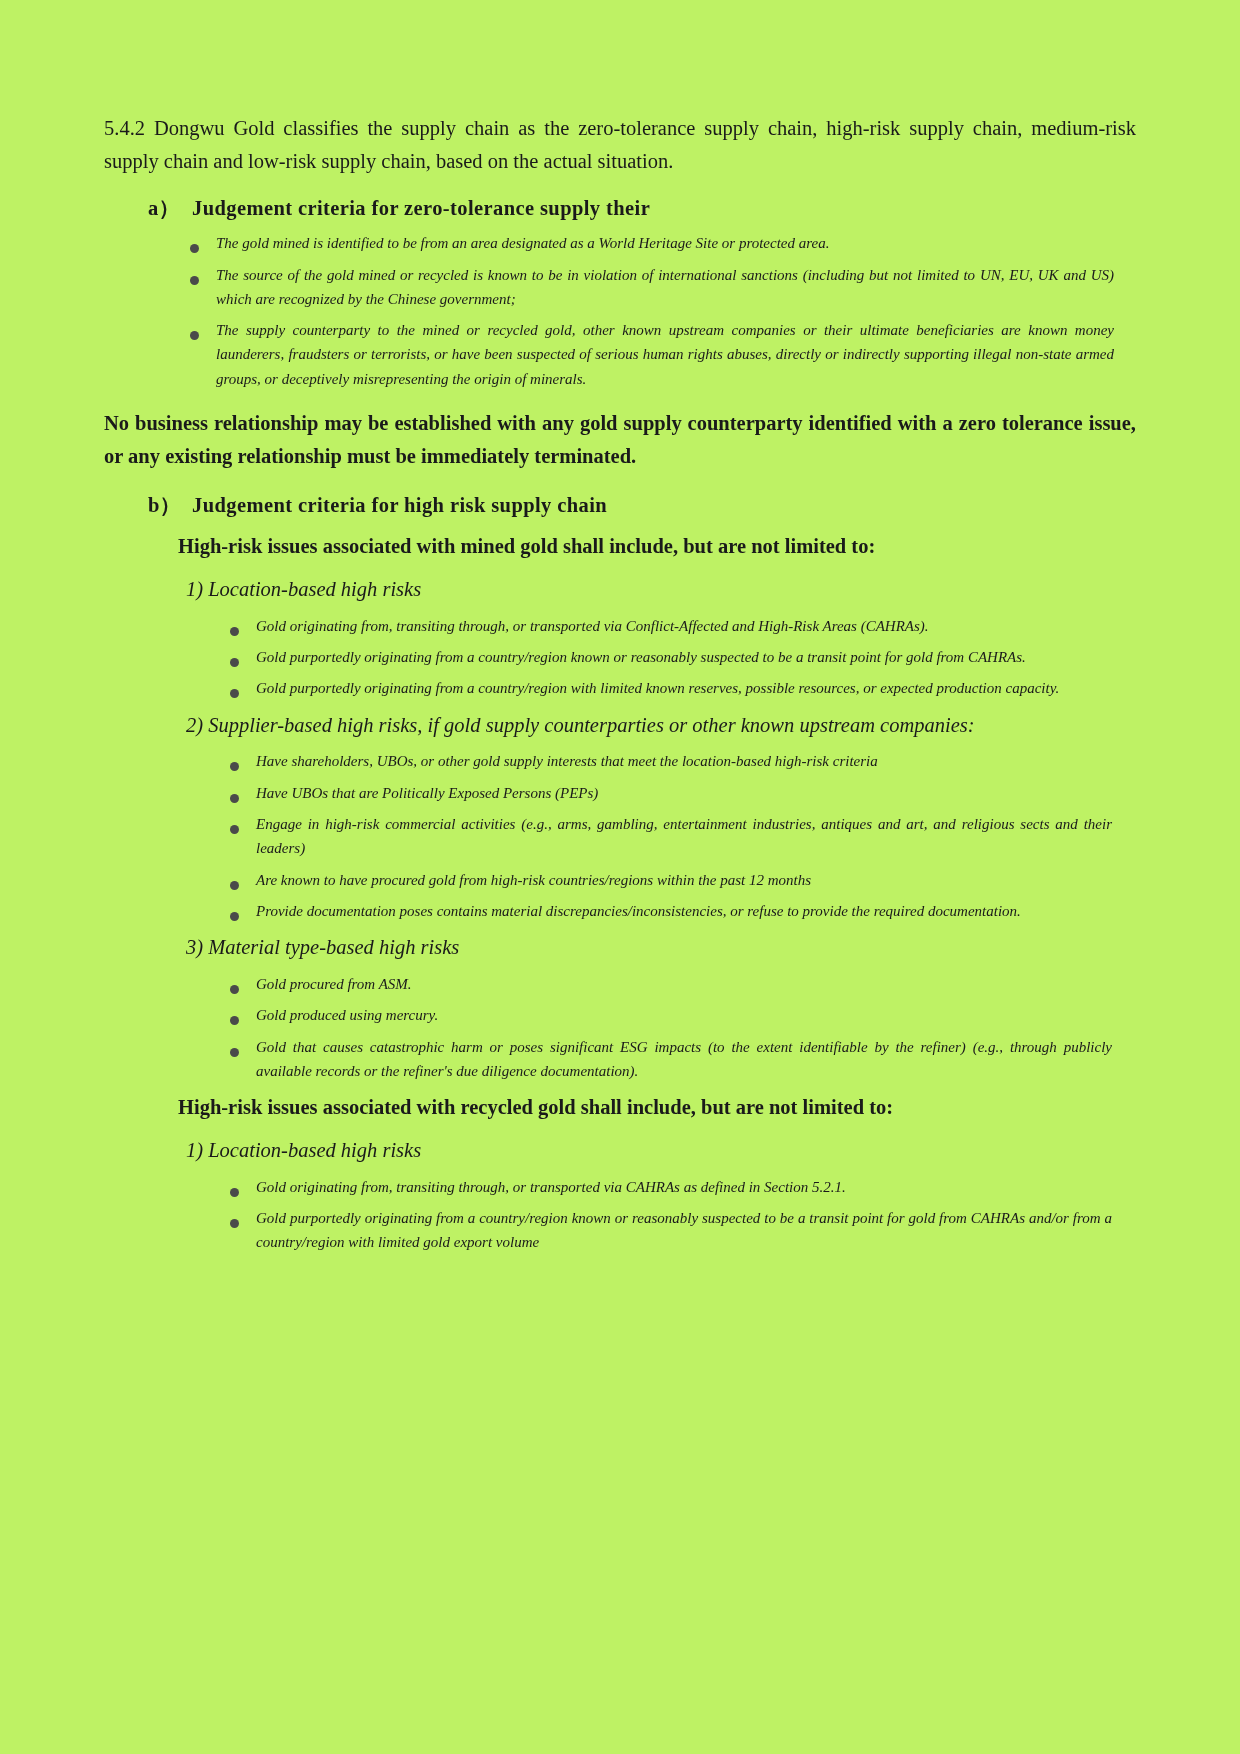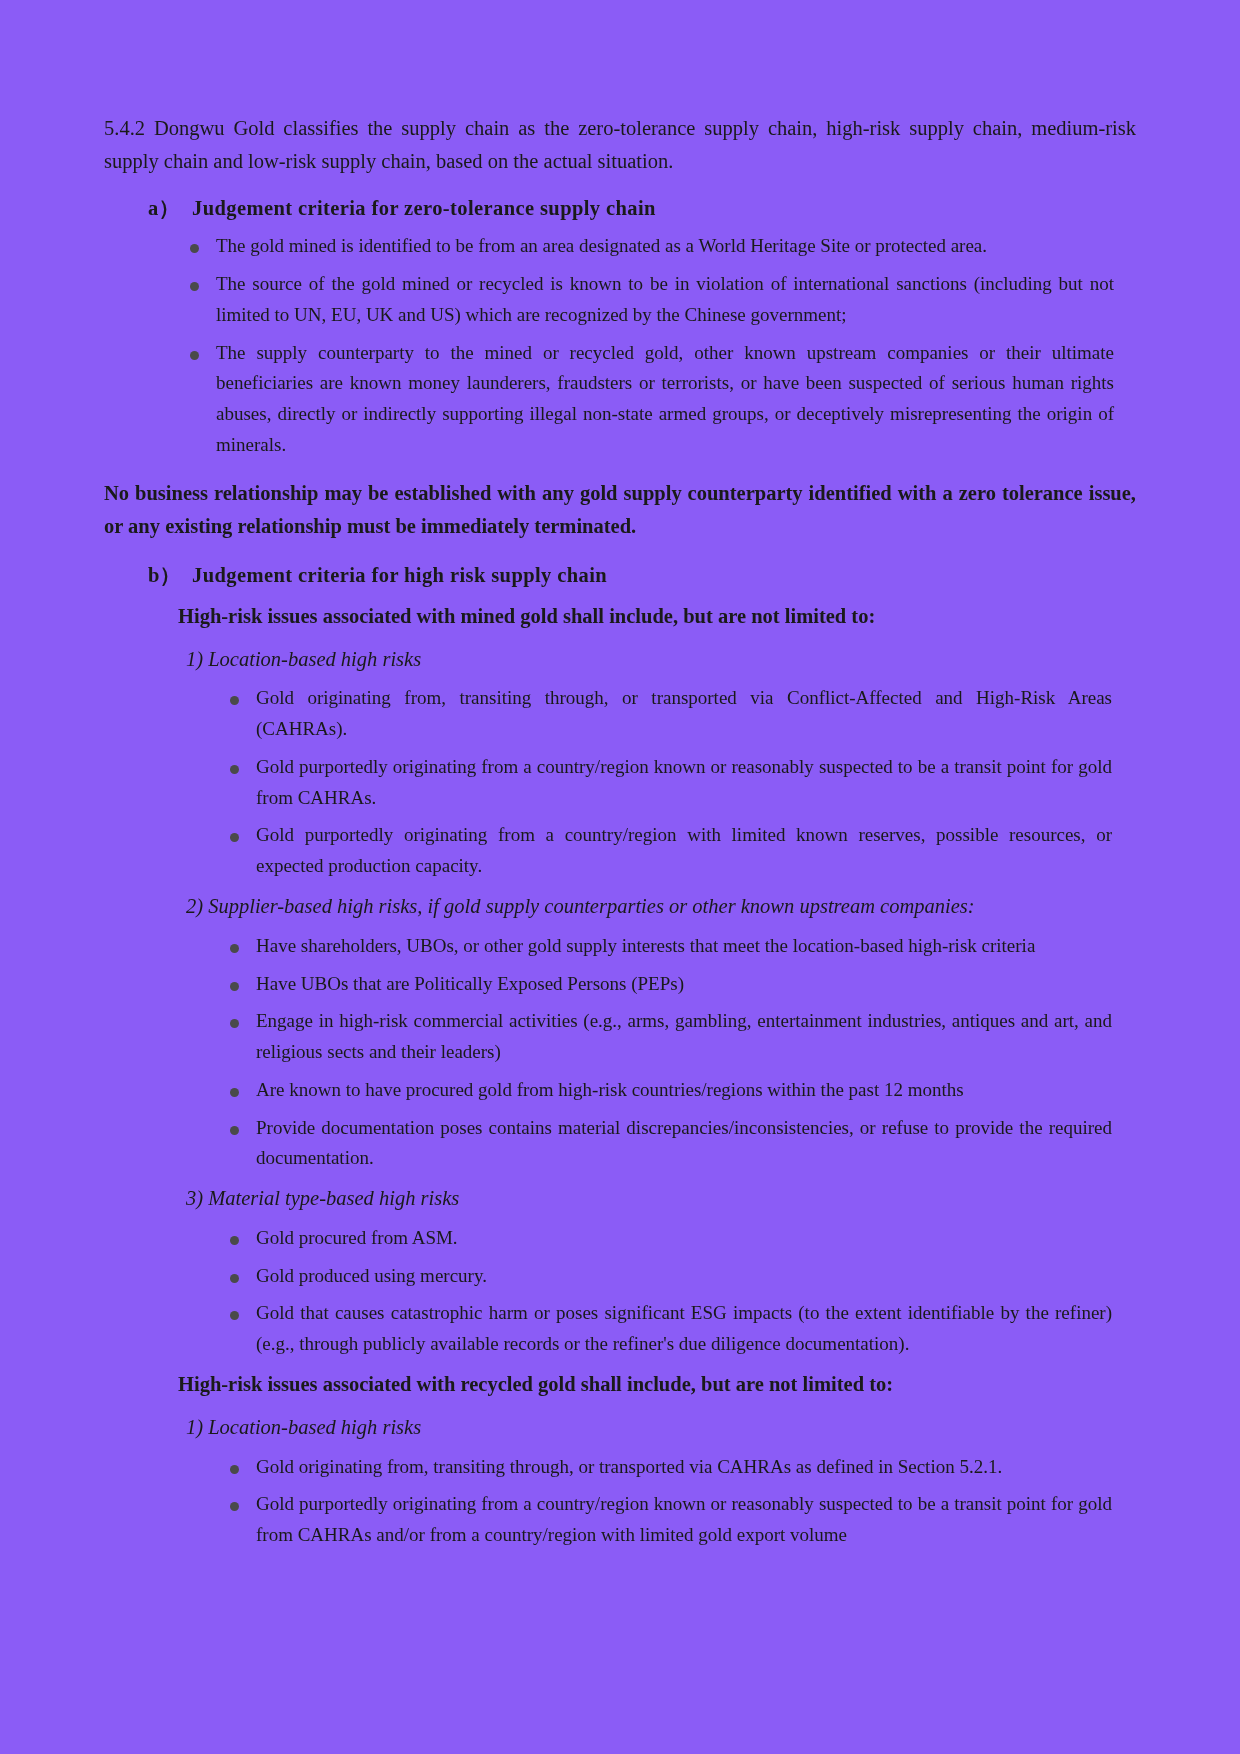--- a/index.html
+++ b/index.html
@@ -12,21 +12,21 @@
     min-height: 1754px;
     font-family: "Liberation Serif", serif;
     color: #1a1a1a;
   }
   .page {
     position: relative;
     width: 1240px;
     min-height: 1754px;
     box-sizing: border-box;
     padding: 112px 104px 40px 104px;
-    background: #8b5cf6;
+    background: #bef264;
   }
   .para {
     font-size: 20.5px;
     line-height: 1.62;
     text-align: justify;
     text-justify: inter-word;
     margin: 0 0 6px 0;
   }
   .sec-intro {
     margin-bottom: 14px;
@@ -42,25 +42,26 @@
     display: inline-block;
     width: 44px;
   }
   .bullet-list {
     list-style: none;
     margin: 0 0 4px 0;
     padding: 0;
   }
   .bullet-list li {
     position: relative;
-    font-size: 19px;
+    font-size: 15px;
     line-height: 1.62;
     text-align: justify;
     margin: 0 0 7px 0;
     padding-left: 32px;
+    font-style: italic;
   }
   .bullet-list li::before {
     content: "";
     position: absolute;
     left: 6px;
     top: 13px;
     width: 9px;
     height: 9px;
     border-radius: 50%;
     background: #4a4a4a;
@@ -98,21 +99,21 @@
 <body>
 
 <div class="page">
 
   <p class="para sec-intro">
     <span>5.4.2</span>
     <span>Dongwu Gold classifies the supply chain as the zero-tolerance supply chain, high-risk supply chain, medium-risk supply chain and low-risk supply chain, based on the actual situation.</span>
   </p>
 
   <div class="lvl-a">
-    <span class="marker">a）</span><span>Judgement criteria for zero-tolerance supply chain</span>
+    <span class="marker">a）</span><span>Judgement criteria for zero-tolerance supply their</span>
   </div>
 
   <ul class="bullet-list indent-1">
     <li><span>The gold mined is identified to be from an area designated as a World Heritage Site or protected area.</span></li>
     <li><span>The source of the gold mined or recycled is known to be in violation of international sanctions (including but not limited to UN, EU, UK and US) which are recognized by the Chinese government;</span></li>
     <li><span>The supply counterparty to the mined or recycled gold, other known upstream companies or their ultimate beneficiaries are known money launderers, fraudsters or terrorists, or have been suspected of serious human rights abuses, directly or indirectly supporting illegal non-state armed groups, or deceptively misrepresenting the origin of minerals.</span></li>
   </ul>
 
   <p class="bold-block">No business relationship may be established with any gold supply counterparty identified with a zero tolerance issue, or any existing relationship must be immediately terminated.</p>
 

